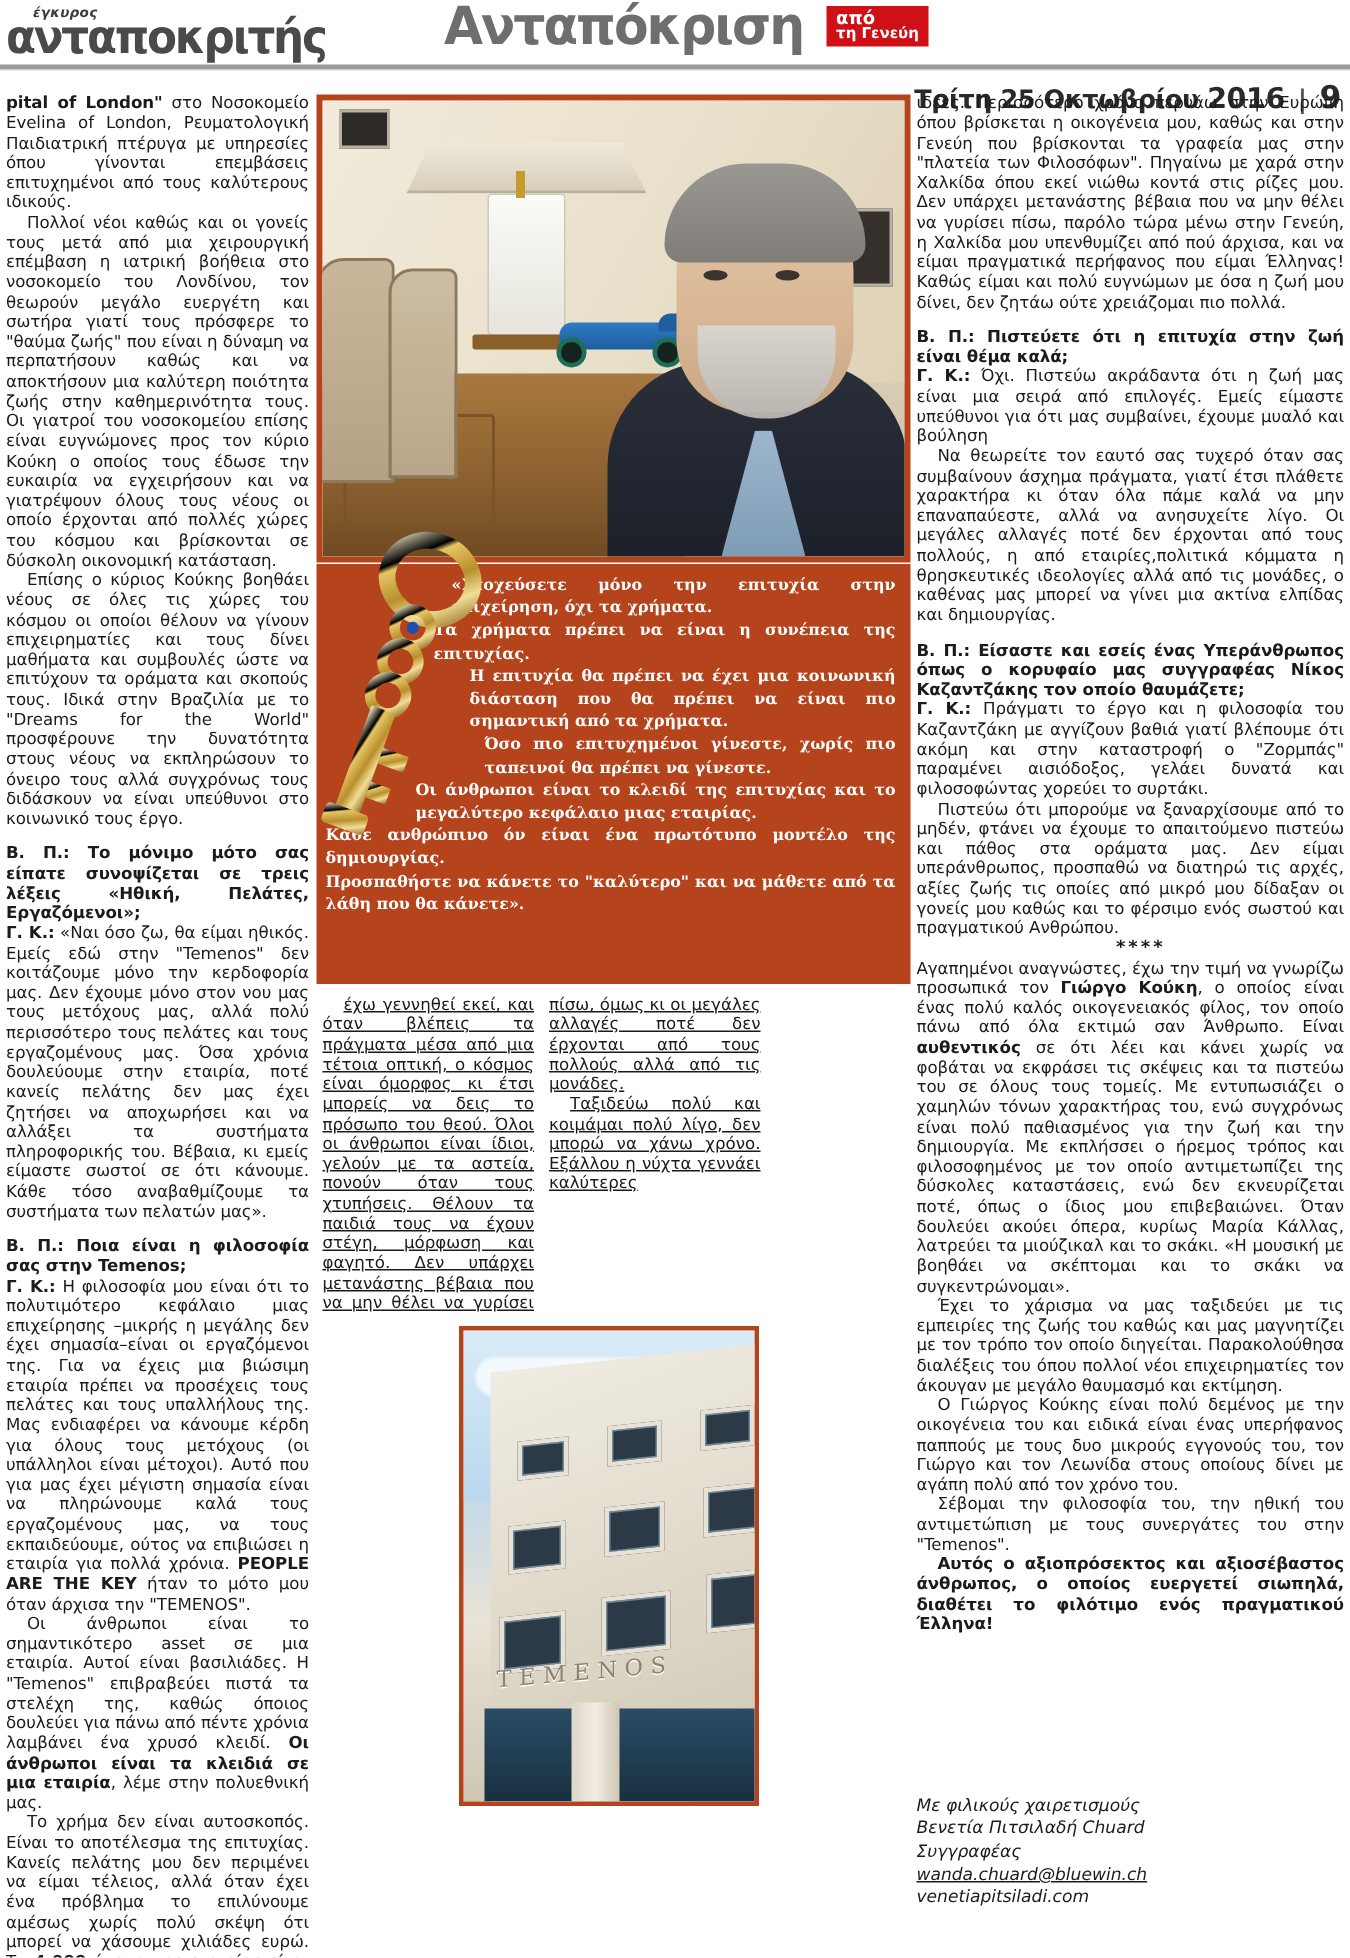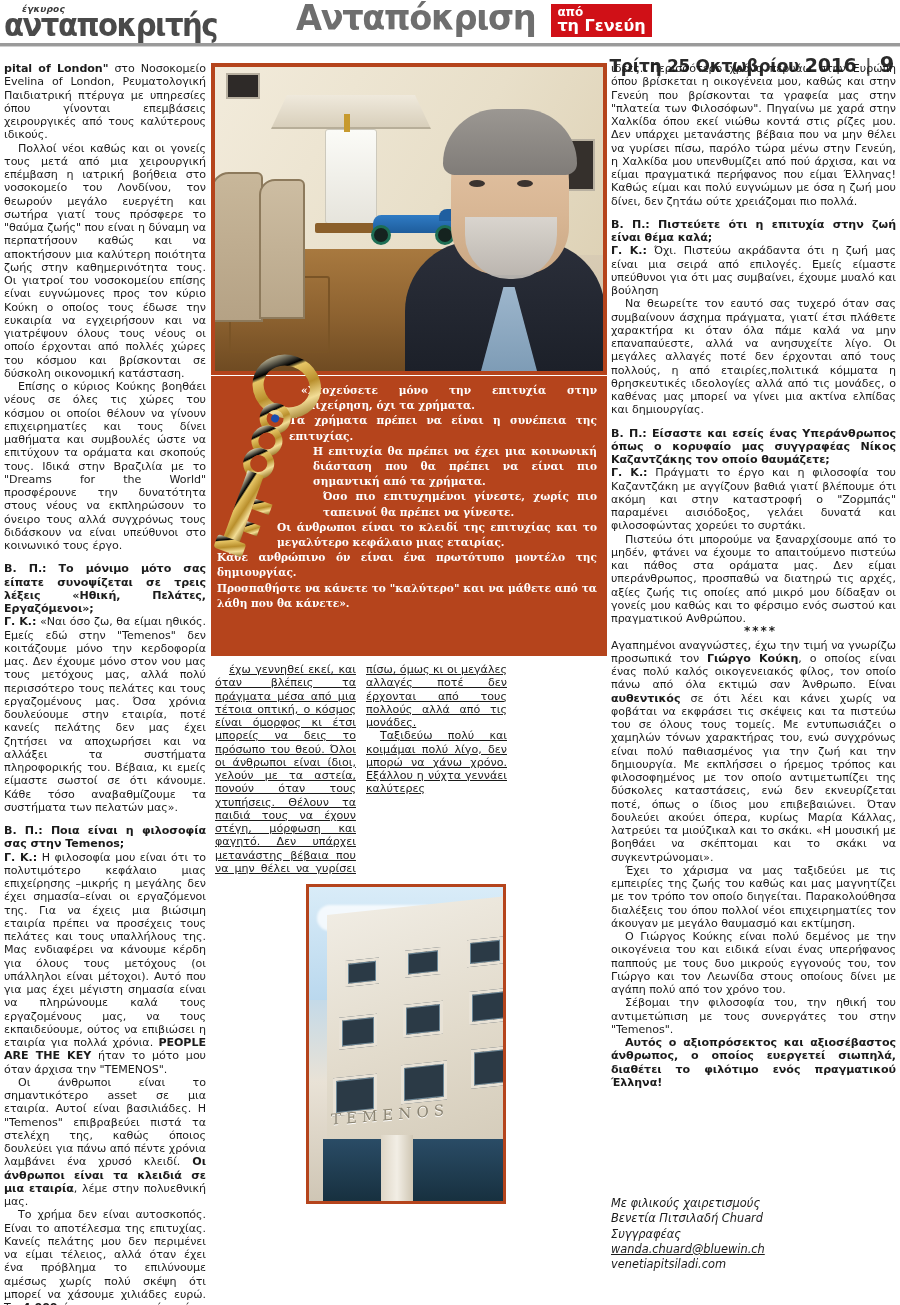--- a/index.html
+++ b/index.html
@@ -51,21 +51,21 @@
   }
   .logo-center .redbox {
     margin-left: 6px; margin-top: 3px;
     background: #d01017;
     color: #ffffff;
     padding: 2px 6px 3px 6px;
     line-height: 1.0;
     text-align: left;
   }
   .logo-center .redbox .l1 { font-size: 12px; font-weight: bold; display:block; }
-  .logo-center .redbox .l2 { font-size: 16px; font-weight: bold; display:block; }
+  .logo-center .redbox .l2 { font-size: 10px; font-weight: bold; display:block; }
   .date-right {
     position: absolute; right: 6px; top: 9px;
     font-size: 17px; font-weight: bold; color: #2a2a2a;
     letter-spacing: -.3px;
     white-space: nowrap;
     margin-top: 44px;
   }
   .date-right .pg { font-size: 21px; font-weight: bold; }
   .date-right .yr { font-size: 19px; font-weight: bold; }
   .date-right .bar { color:#555; padding: 0 3px; }
@@ -389,21 +389,21 @@
     <p class="ql2">Τα χρήματα πρέπει να είναι η συνέπεια της επιτυχίας.</p>
     <p class="ql4">Η επιτυχία θα πρέπει να έχει μια κοινωνική διάσταση που θα πρέπει να είναι πιο σημαντική από τα χρήματα.</p>
     <p class="ql5">Όσο πιο επιτυχημένοι γίνεστε, χωρίς πιο ταπεινοί θα πρέπει να γίνεστε.</p>
     <p class="ql6">Οι άνθρωποι είναι το κλειδί της επιτυχίας και το μεγαλύτερο κεφάλαιο μιας εταιρίας.</p>
     <p class="ql7">Κάθε ανθρώπινο όν είναι ένα πρωτότυπο μοντέλο της δημιουργίας.</p>
     <p class="ql7">Προσπαθήστε να κάνετε το "καλύτερο" και να μάθετε από τα λάθη που θα κάνετε».</p>
   </div>
 </div>
 
 <div class="col" id="col1">
-  <p class="noind"><b>pital of London"</b><span> στο Νοσοκομείο Evelina of London, Ρευματολογική Παιδιατρική πτέρυγα με υπηρεσίες όπου γίνονται επεμβάσεις χειρουργικές από τους καλύτερους ιδικούς.</span></p>
+  <p class="noind"><b>pital of London"</b><span> στο Νοσοκομείο Evelina of London, Ρευματολογική Παιδιατρική πτέρυγα με υπηρεσίες όπου γίνονται επεμβάσεις επιτυχημένοι από τους καλύτερους ιδικούς.</span></p>
   <p>Πολλοί νέοι καθώς και οι γονείς τους μετά από μια χειρουργική επέμβαση η ιατρική βοήθεια στο νοσοκομείο του Λονδίνου, τον θεωρούν μεγάλο ευεργέτη και σωτήρα γιατί τους πρόσφερε το "θαύμα ζωής" που είναι η δύναμη να περπατήσουν καθώς και να αποκτήσουν μια καλύτερη ποιότητα ζωής στην καθημερινότητα τους. Οι γιατροί του νοσοκομείου επίσης είναι ευγνώμονες προς τον κύριο Κούκη ο οποίος τους έδωσε την ευκαιρία να εγχειρήσουν και να γιατρέψουν όλους τους νέους οι οποίο έρχονται από πολλές χώρες του κόσμου και βρίσκονται σε δύσκολη οικονομική κατάσταση.</p>
   <p>Επίσης ο κύριος Κούκης βοηθάει νέους σε όλες τις χώρες του κόσμου οι οποίοι θέλουν να γίνουν επιχειρηματίες και τους δίνει μαθήματα και συμβουλές ώστε να επιτύχουν τα οράματα και σκοπούς τους. Ιδικά στην Βραζιλία με το "Dreams for the World" προσφέρουνε την δυνατότητα στους νέους να εκπληρώσουν το όνειρο τους αλλά συγχρόνως τους διδάσκουν να είναι υπεύθυνοι στο κοινωνικό τους έργο.</p>
 
   <p class="q">Β. Π.: Το μόνιμο μότο σας είπατε συνοψίζεται σε τρεις λέξεις «Ηθική, Πελάτες, Εργαζόμενοι»;</p>
   <p class="a"><b>Γ. Κ.:</b><span> «Ναι όσο ζω, θα είμαι ηθικός. Εμείς εδώ στην "Temenos" δεν κοιτάζουμε μόνο την κερδοφορία μας. Δεν έχουμε μόνο στον νου μας τους μετόχους μας, αλλά πολύ περισσότερο τους πελάτες και τους εργαζομένους μας. Όσα χρόνια δουλεύουμε στην εταιρία, ποτέ κανείς πελάτης δεν μας έχει ζητήσει να αποχωρήσει και να αλλάξει τα συστήματα πληροφορικής του. Βέβαια, κι εμείς είμαστε σωστοί σε ότι κάνουμε. Κάθε τόσο αναβαθμίζουμε τα συστήματα των πελατών μας».</span></p>
 
   <p class="q">Β. Π.: Ποια είναι η φιλοσοφία σας στην Temenos;</p>
   <p class="a"><b>Γ. Κ.:</b><span> Η φιλοσοφία μου είναι ότι το πολυτιμότερο κεφάλαιο μιας επιχείρησης –μικρής η μεγάλης δεν έχει σημασία–είναι οι εργαζόμενοι της. Για να έχεις μια βιώσιμη εταιρία πρέπει να προσέχεις τους πελάτες και τους υπαλλήλους της. Μας ενδιαφέρει να κάνουμε κέρδη για όλους τους μετόχους (οι υπάλληλοι είναι μέτοχοι). Αυτό που για μας έχει μέγιστη σημασία είναι να πληρώνουμε καλά τους εργαζομένους μας, να τους εκπαιδεύουμε, ούτος να επιβιώσει η εταιρία για πολλά χρόνια. </span><b>PEOPLE ARE THE KEY</b><span> ήταν το μότο μου όταν άρχισα την "TEMENOS".</span></p>
 
   <p><span>Οι άνθρωποι είναι το σημαντικότερο asset σε μια εταιρία. Αυτοί είναι βασιλιάδες. Η "Temenos" επιβραβεύει πιστά τα στελέχη της, καθώς όποιος δουλεύει για πάνω από πέντε χρόνια λαμβάνει ένα χρυσό κλειδί. </span><b>Οι άνθρωποι είναι τα κλειδιά σε μια εταιρία</b><span>, λέμε στην πολυεθνική μας.</span></p>

